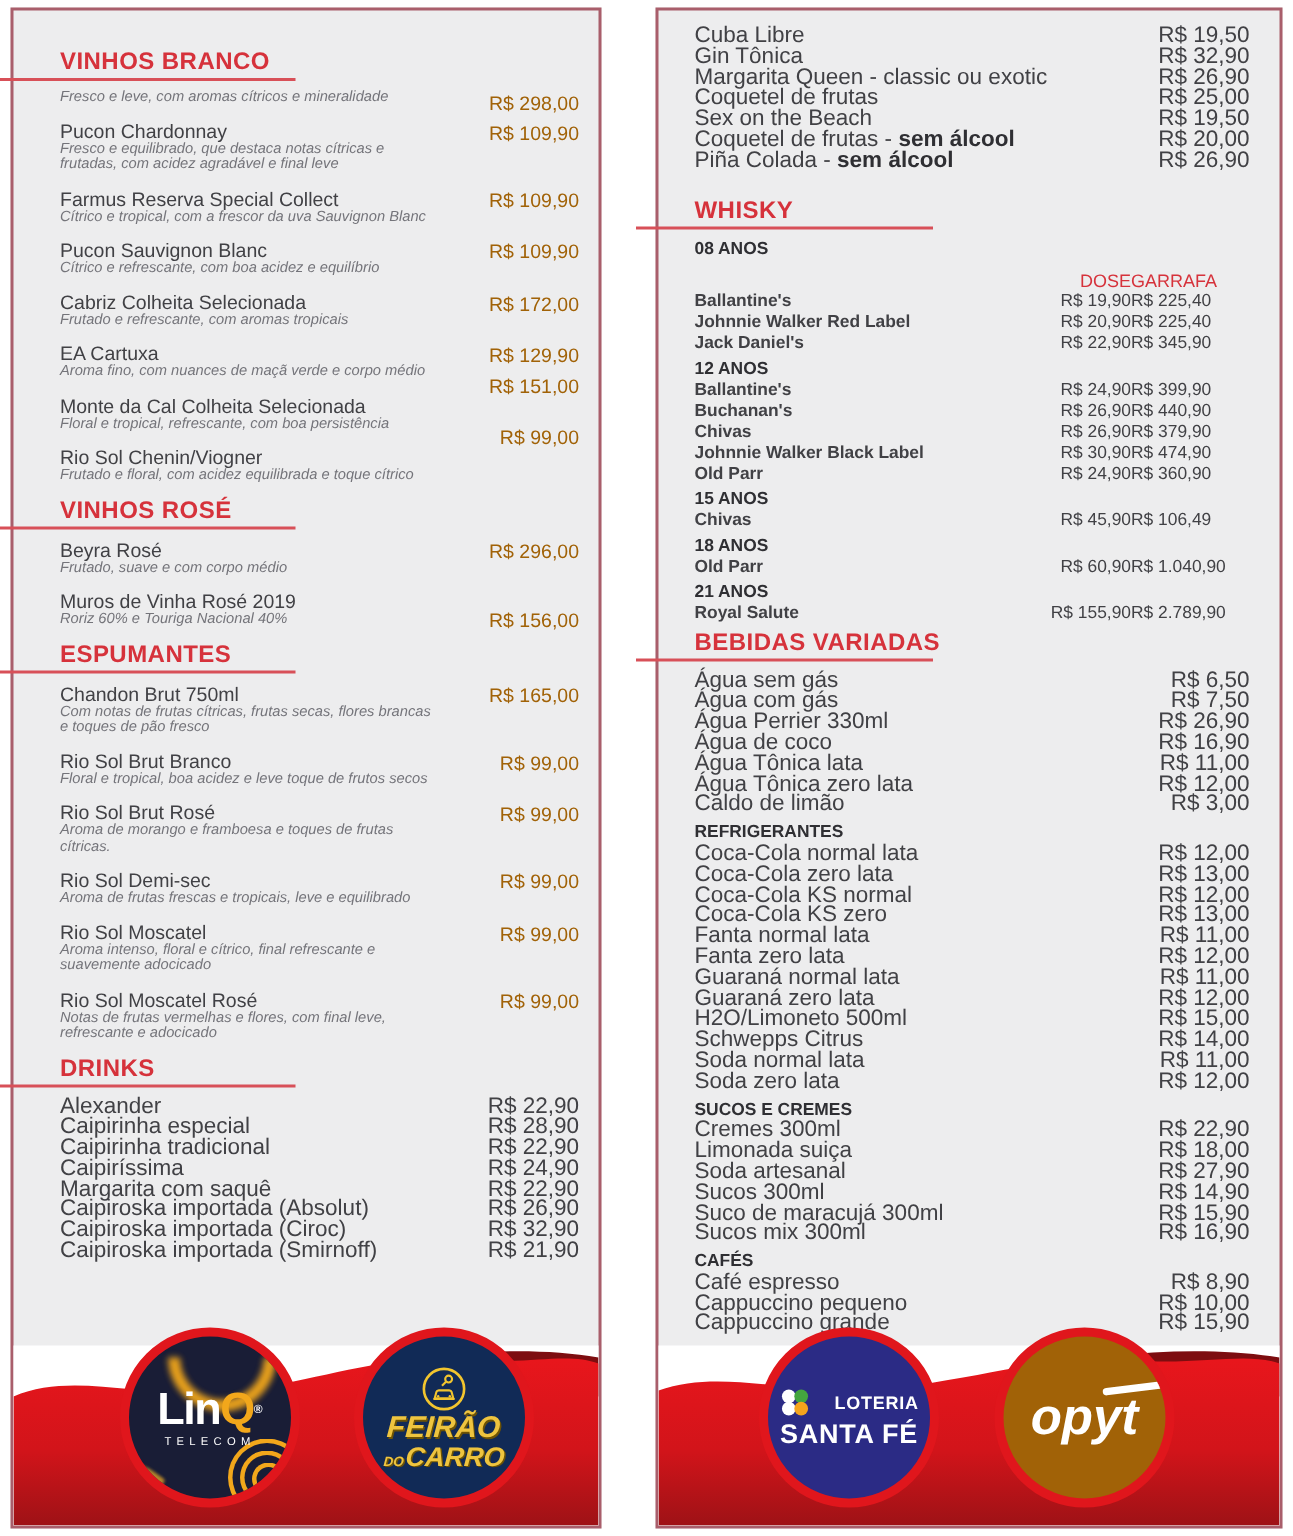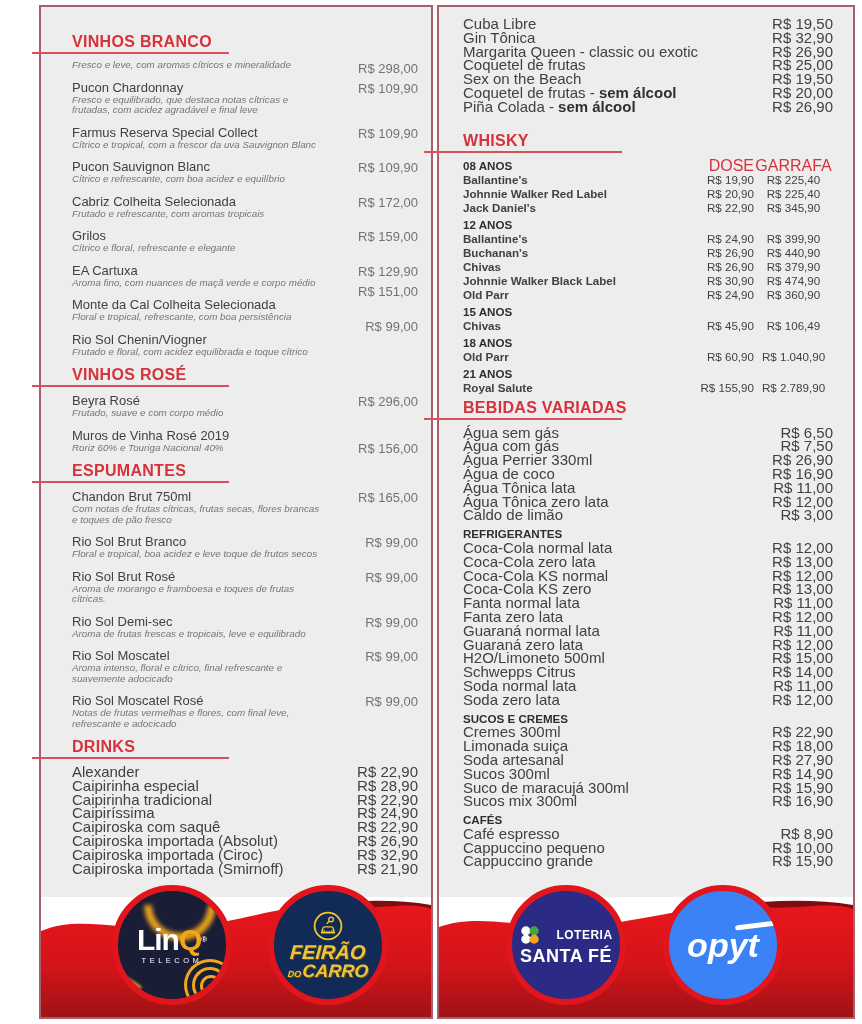--- a/index.html
+++ b/index.html
@@ -1,68 +1,68 @@
 <!DOCTYPE html>
 <html><head>
 <meta charset="utf-8">
 <style>
   html,body{margin:0;padding:0;background:#ffffff;}
   body{width:862px;height:1024px;font-family:"Liberation Sans","DejaVu Sans",sans-serif;}
   .page{position:relative;width:862px;height:1024px;background:#ffffff;overflow:hidden;}
 
   .panel{position:absolute;top:5px;height:1014px;background:#ededee;border:2px solid #a95e6b;box-sizing:border-box;}
-  .panel-left{left:7px;width:394px;margin-left:32px;}
+  .panel-left{left:7px;width:394px;}
   .panel-right{left:437px;width:418px;}
 
   .panel-content{position:relative;z-index:2;}
   .content-left{padding:26px 13px 0 31px;}
   .content-right{padding:10px 20px 0 24px;}
 
   .menu-section{margin-bottom:4px;}
   .panel-right .menu-section:first-child{margin-bottom:18px;}
   .section-title{color:#d6323b;font-size:16px;font-weight:bold;letter-spacing:.3px;line-height:17px;margin:0 0 6px 0;position:relative;}
   .section-title::after{content:"";position:absolute;height:2px;background:#d85058;bottom:-4px;}
   .panel-left .section-title::after{left:-40px;width:197px;}
   .panel-right .section-title::after{left:-39px;width:198px;}
   .section-title{margin-bottom:10px;}
 
   
   .m-item{position:relative;margin-bottom:9px;padding-right:92px;}
   .m-item .nm{font-size:13px;line-height:15px;color:#414145;}
   .m-item .ds{font-style:italic;font-size:9.8px;line-height:10.5px;color:#74747a;}
-  .m-item .pr{position:absolute;right:0;top:1px;font-size:13px;color:#737373;white-space:nowrap;}
+  .m-item .pr{position:absolute;right:0;top:1px;font-size:13px;color:#a16207;white-space:nowrap;}
   .m-item .pr.raised{top:-13px;}
   .m-item .pr.lowered{top:13px;}
 
   
   .s-row{display:flex;font-size:15px;line-height:13.8px;color:#414145;justify-content:flex-end;}
   .s-row .lb{flex:1;}
   .s-row .pr{text-align:right;white-space:nowrap;}
   .s-row b{font-weight:bold;color:#2f2f33;}
   .sub-h{font-weight:bold;font-size:11.6px;line-height:13.8px;margin-top:5px;color:#2f2f33;}
 
   
   .w-row{display:flex;font-size:11.6px;line-height:14px;color:#414145;}
   .w-lb{flex:1;font-weight:bold;}
   .w-dose{width:70px;text-align:right;white-space:nowrap;}
-  .w-gar{width:79px;text-align:center;white-space:nowrap;}
+  .w-gar{width:79px;text-align:left;white-space:nowrap;}
   .w-age{font-weight:bold;color:#2f2f33;}
   .w-head{margin-top:3px;}
-  .w-colh{color:#d6323b;font-size:16px;}
+  .w-colh{color:#d6323b;font-size:12px;margin-top:21px;}
 
   
   .band{position:absolute;left:0;right:0;bottom:0;height:120px;background:#ffffff;z-index:1;}
   .band svg{position:absolute;left:0;bottom:0;width:100%;height:100%;display:block;}
 
   
   .logo{position:absolute;top:878px;width:108px;height:108px;border-radius:50%;border:6px solid #e0161c;box-sizing:content-box;display:flex;flex-direction:column;align-items:center;justify-content:center;z-index:5;overflow:hidden;}
   .logo-linq{left:71px;background:#191d36;}
   .logo-feirao{left:227px;background:#112a56;}
   .logo-santafe{left:67px;background:#2b2b85;}
-  .logo-opyt{left:224px;background:#3b82f6;}
+  .logo-opyt{left:224px;background:#a16207;}
 
   
   .arc{position:absolute;border:3px solid #f2a71b;border-radius:50%;border-bottom-color:transparent;border-left-color:transparent;}
   .arc-a{width:46px;height:46px;right:-10px;bottom:-12px;transform:rotate(-90deg);}
   .arc-b{width:30px;height:30px;right:-2px;bottom:-4px;transform:rotate(-90deg);}
   .arc-c{width:16px;height:16px;right:4px;bottom:2px;transform:rotate(-90deg);}
   .arc-top{width:56px;height:56px;top:-22px;left:26px;border-width:8px;transform:rotate(135deg);filter:blur(2px);opacity:.95;}
   .feather{position:absolute;left:-3px;bottom:8px;width:26px;height:13px;background:#c8922a;border-radius:60% 10% 60% 10%;transform:rotate(35deg);filter:blur(1px);opacity:.9;}
   .linq-word{font-size:30px;font-weight:bold;color:#ffffff;line-height:30px;letter-spacing:-1px;position:relative;z-index:2;}
   .linq-word .q{color:#f2a71b;}
@@ -113,25 +113,20 @@
             <div class="nm">Pucon Sauvignon Blanc</div>
             <div class="ds">Cítrico e refrescante, com boa acidez e equilíbrio</div>
             <div class="pr">R$ 109,90</div>
           </div>
           <div class="m-item">
             <div class="nm">Cabriz Colheita Selecionada</div>
             <div class="ds">Frutado e refrescante, com aromas tropicais</div>
             <div class="pr">R$ 172,00</div>
           </div>
           <div class="m-item">
-            <div class="nm">Grilos</div>
-            <div class="ds">Cítrico e floral, refrescante e elegante</div>
-            <div class="pr">R$ 159,00</div>
-          </div>
-          <div class="m-item">
             <div class="nm">EA Cartuxa</div>
             <div class="ds">Aroma fino, com nuances de maçã verde e corpo médio</div>
             <div class="pr">R$ 129,90</div>
           </div>
           <div class="m-item">
             <div class="nm">Monte da Cal Colheita Selecionada</div>
             <div class="ds">Floral e tropical, refrescante, com boa persistência</div>
             <div class="pr raised">R$ 151,00</div>
           </div>
           <div class="m-item">
@@ -198,21 +193,21 @@
           </div>
           <div class="s-row">
             <span class="lb">Caipirinha tradicional</span>
             <span class="pr">R$ 22,90</span>
           </div>
           <div class="s-row">
             <span class="lb">Caipiríssima</span>
             <span class="pr">R$ 24,90</span>
           </div>
           <div class="s-row">
-            <span class="lb">Caipiroska com saquê</span>
+            <span class="lb">Margarita com saquê</span>
             <span class="pr">R$ 22,90</span>
           </div>
           <div class="s-row">
             <span class="lb">Caipiroska importada (Absolut)</span>
             <span class="pr">R$ 26,90</span>
           </div>
           <div class="s-row">
             <span class="lb">Caipiroska importada (Ciroc)</span>
             <span class="pr">R$ 32,90</span>
           </div>

